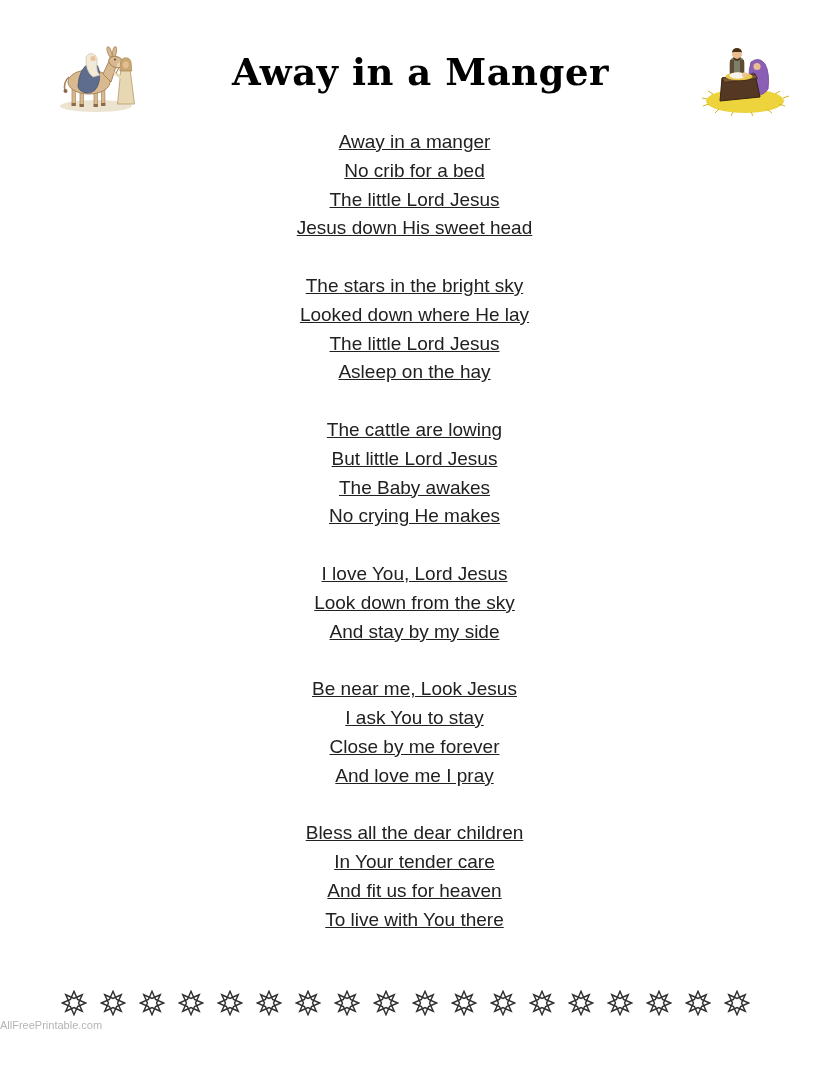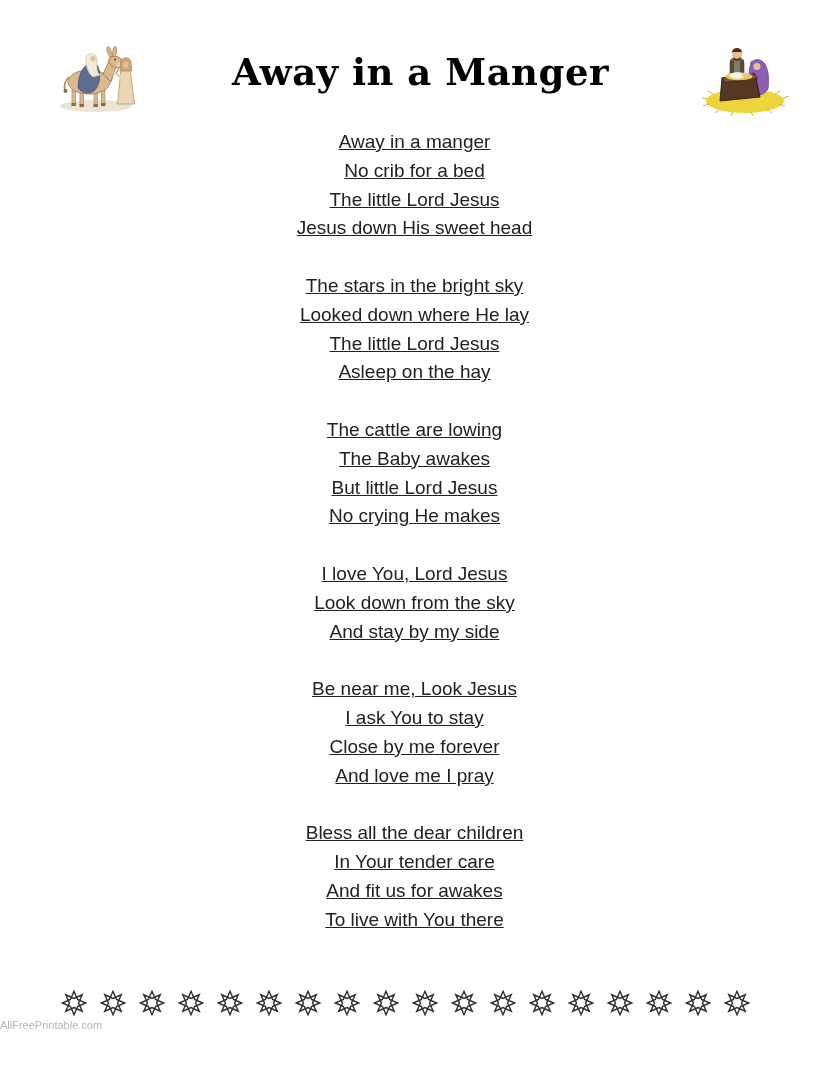--- a/index.html
+++ b/index.html
@@ -141,39 +141,39 @@
       <p class="line">Jesus down His sweet head</p>
     </div>
     <div class="stanza">
       <p class="line">The stars in the bright sky</p>
       <p class="line">Looked down where He lay</p>
       <p class="line">The little Lord Jesus</p>
       <p class="line">Asleep on the hay</p>
     </div>
     <div class="stanza">
       <p class="line">The cattle are lowing</p>
+      <p class="line">But little Lord Jesus</p>
       <p class="line">The Baby awakes</p>
-      <p class="line">But little Lord Jesus</p>
       <p class="line">No crying He makes</p>
     </div>
     <div class="stanza">
       <p class="line">I love You, Lord Jesus</p>
       <p class="line">Look down from the sky</p>
       <p class="line">And stay by my side</p>
     </div>
     <div class="stanza">
       <p class="line">Be near me, Look Jesus</p>
       <p class="line">I ask You to stay</p>
       <p class="line">Close by me forever</p>
       <p class="line">And love me I pray</p>
     </div>
     <div class="stanza">
       <p class="line">Bless all the dear children</p>
       <p class="line">In Your tender care</p>
-      <p class="line">And fit us for awakes</p>
+      <p class="line">And fit us for heaven</p>
       <p class="line">To live with You there</p>
     </div>
   </div>
 
   <div class="star-row">
     <svg class="star" viewBox="0 0 40 40">
       <path d="M20,2 L25.5,14.5 L38,20 L25.5,25.5 L20,38 L14.5,25.5 L2,20 L14.5,14.5 Z"></path>
       <path d="M7.3,7.3 L20,13 L32.7,7.3 L27,20 L32.7,32.7 L20,27 L7.3,32.7 L13,20 Z"></path>
     </svg>
 

